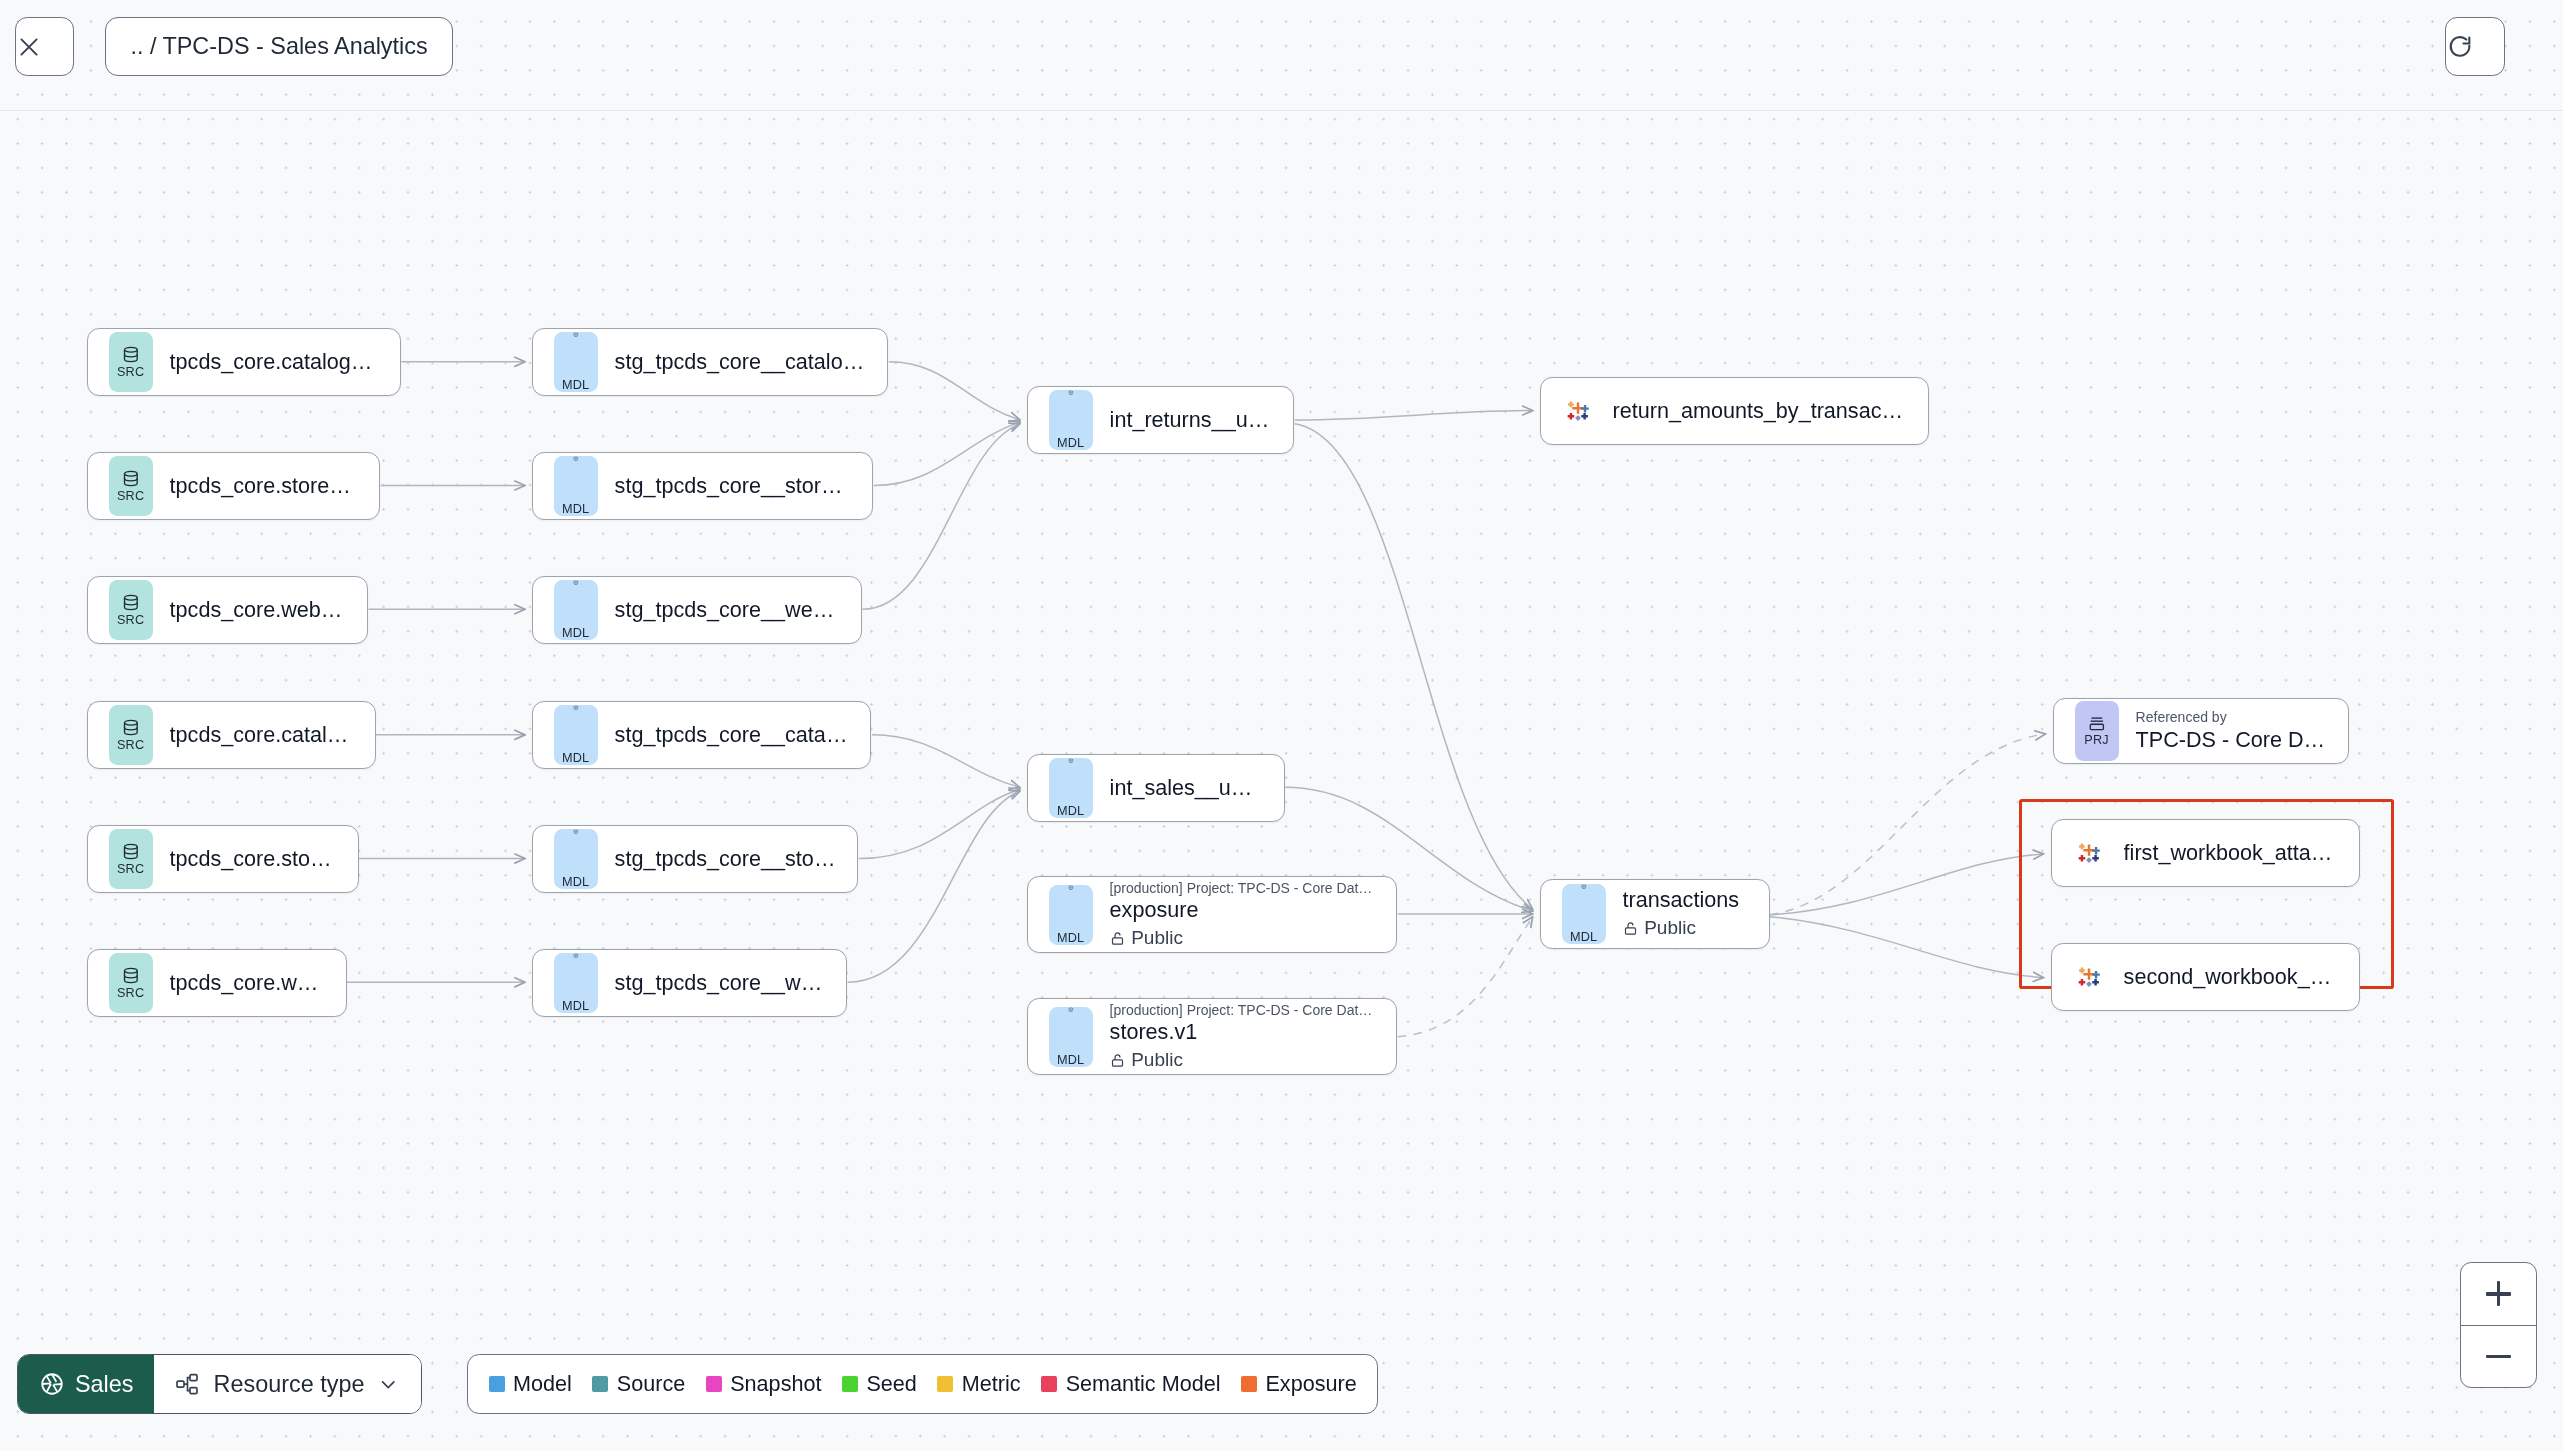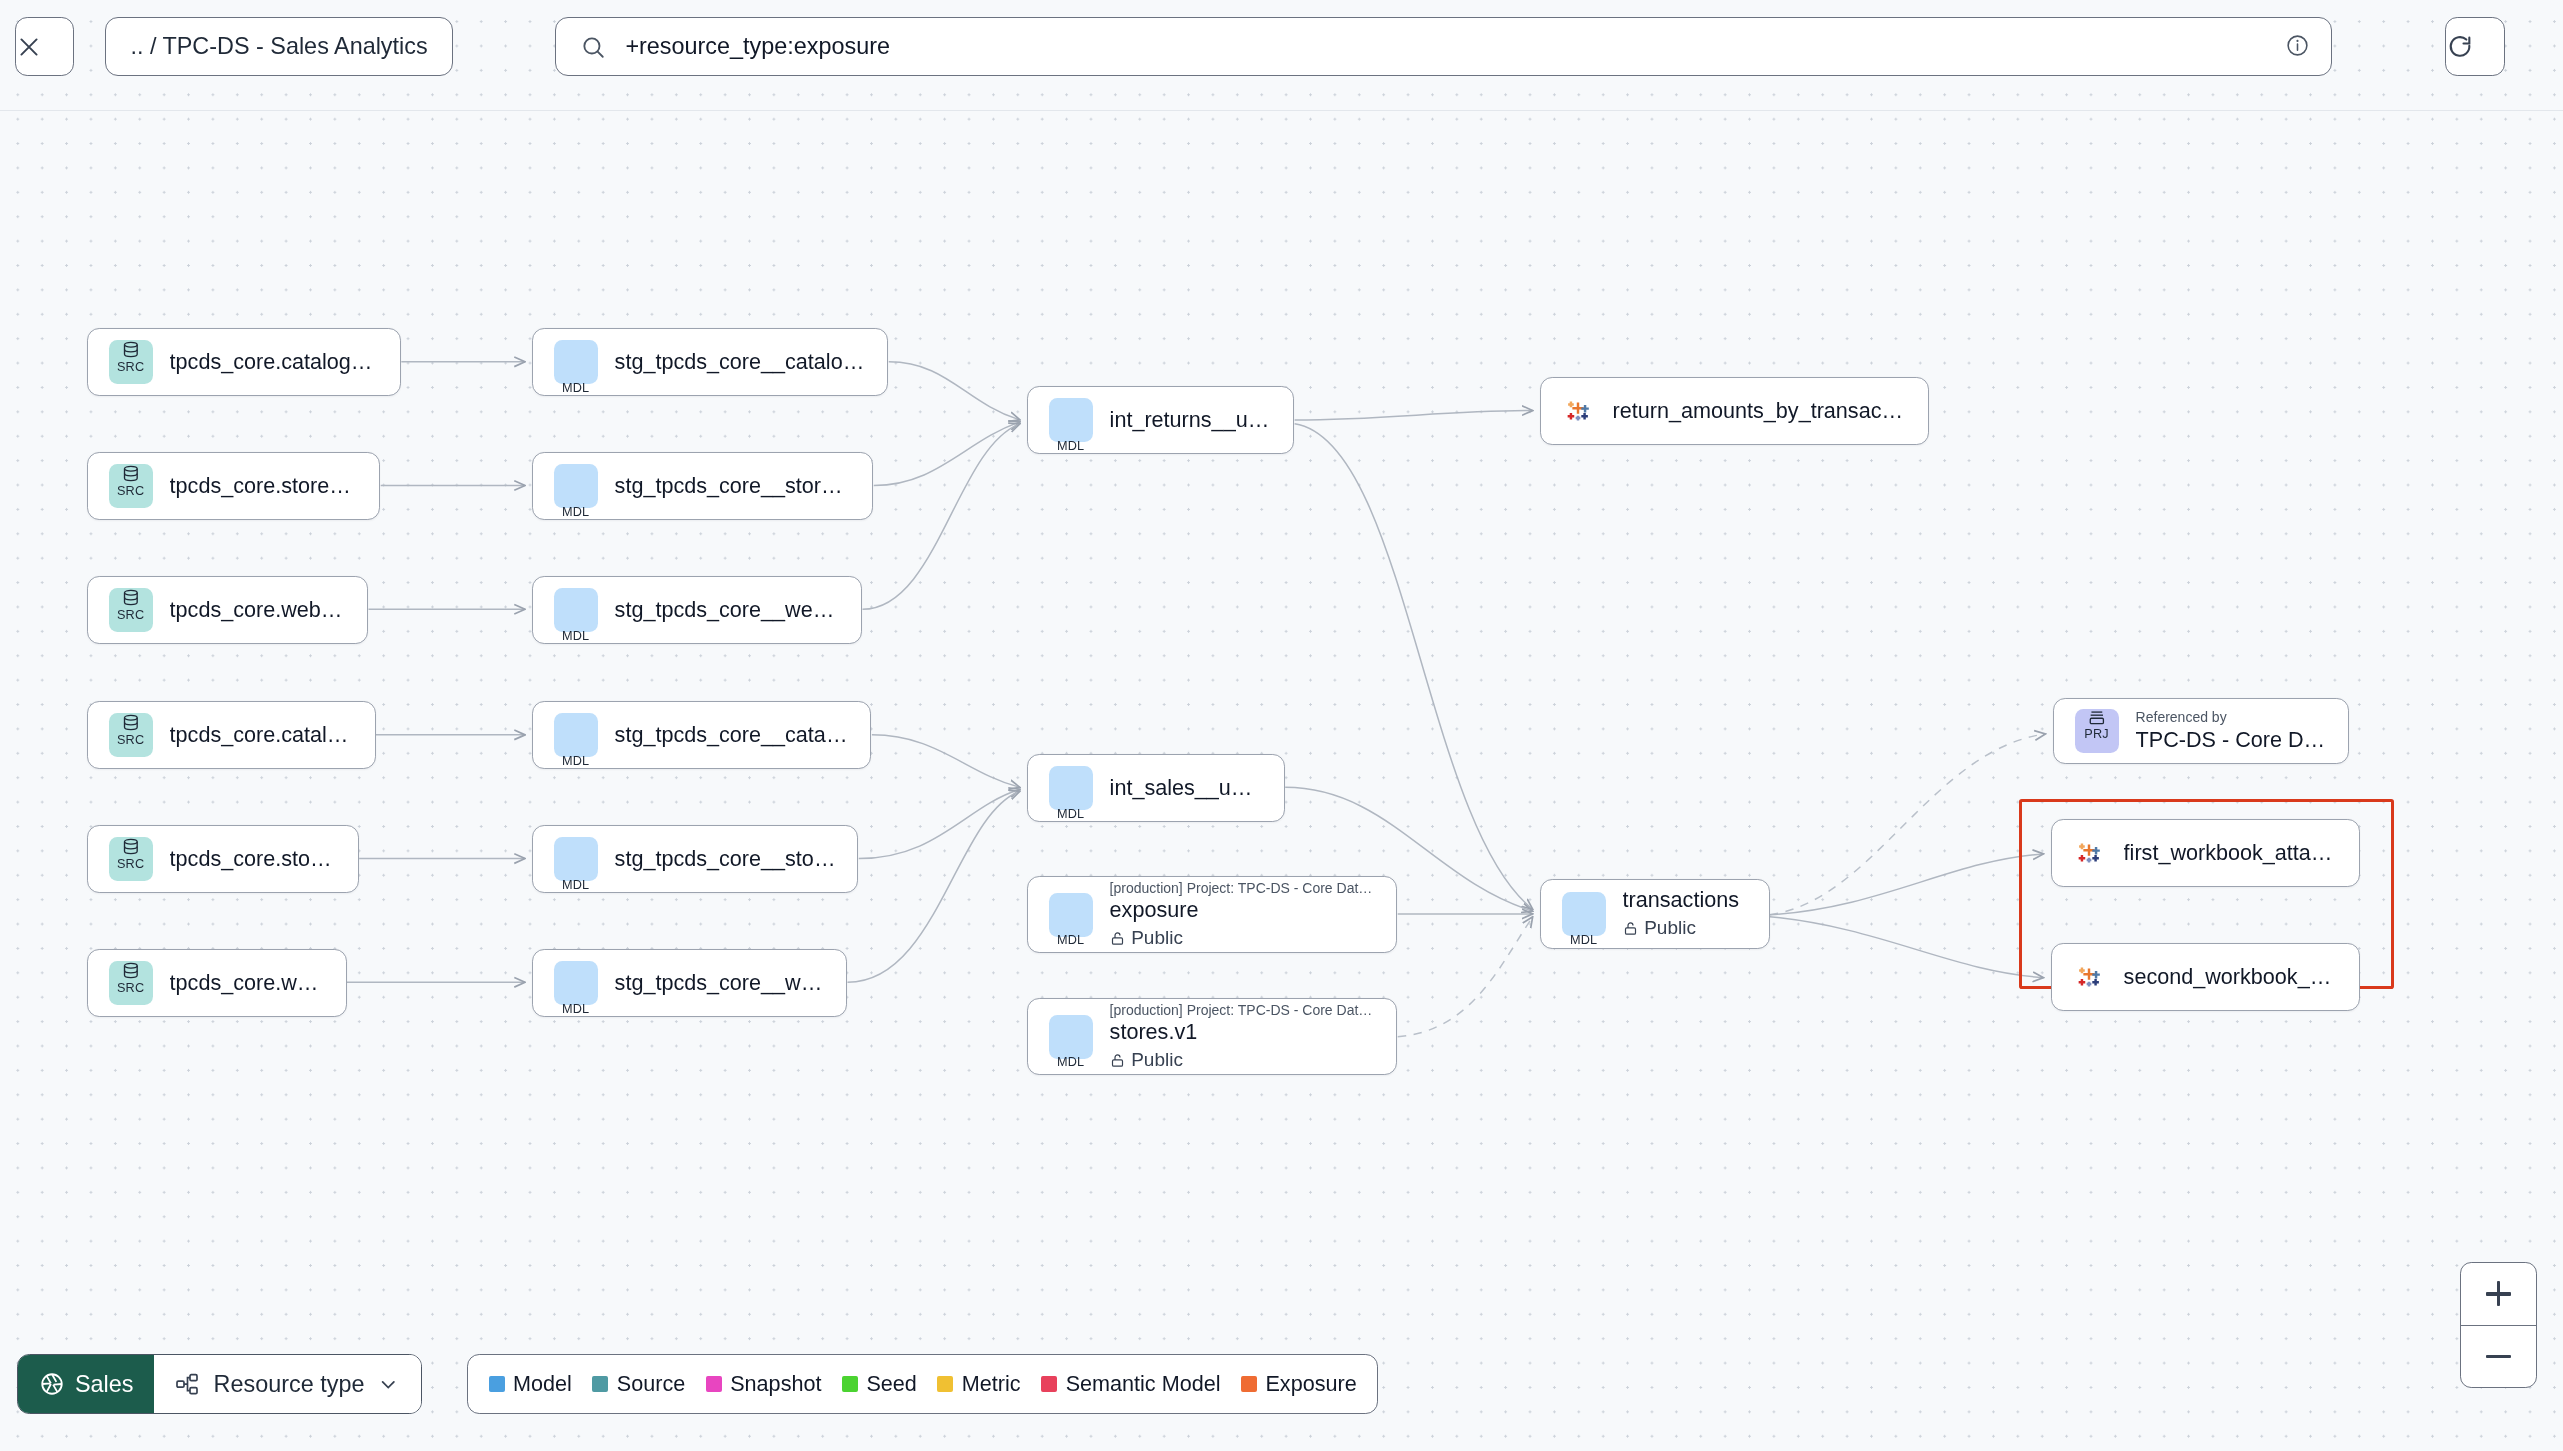--- a/index.html
+++ b/index.html
@@ -69,24 +69,24 @@
     background: #ffffff;
     border: 1.3px solid #9ca3af;
     border-radius: 12.2px;
     display: flex; align-items: center;
     padding: 0 20.6px;
     box-shadow: 0 0.9px 1.9px rgba(16,24,40,0.05);
     cursor: pointer;
     z-index: 5;
   }
   .node .badge {
-    width: 44px; height: 44px; min-width: 44px;
+    width: 44px; height: 60px; min-width: 44px;
     border-radius: 8.4px;
     display: flex; flex-direction: column;
-    align-items: center; justify-content: flex-start;
+    align-items: center; justify-content: center;
     margin-right: 17px;
   }
   .badge.src { background: #b3e3df; }
   .badge.mdl { background: #bfdffb; gap: 40px; }
   .badge.prj { background: #c2c6f5; }
   .badge-label {
     font-size: 12.7px; letter-spacing: 0.2px;
     color: #1f2937; line-height: 1; margin-top: 1.9px;
     font-family: "Liberation Sans", sans-serif;
   }
@@ -560,34 +560,20 @@
     <div class="hdr-btn" id="close-btn">
       <svg width="26" height="26" viewBox="0 0 24 24" fill="none" stroke="#374151" stroke-width="1.8" stroke-linecap="round">
           <path d="M5 5 19 19 M19 5 5 19"></path>
         </svg>
     </div>
 
     <div class="hdr-btn" id="breadcrumb-btn">
       <span>.. / TPC-DS - Sales Analytics</span>
     </div>
 
-    <div id="search-box">
-      <svg width="26" height="26" viewBox="0 0 24 24" fill="none" stroke="#4b5563" stroke-width="1.7" stroke-linecap="round">
-          <circle cx="11" cy="11" r="7"></circle>
-          <path d="M16.3 16.3 21 21"></path>
-        </svg>
-      <span id="search-input-text" placeholder="Search">+resource_type:exposure</span>
-      <span id="info-icon">
-        <svg width="25" height="25" viewBox="0 0 24 24" fill="none" stroke="#4b5563" stroke-width="1.5">
-            <circle cx="12" cy="12" r="9"></circle>
-            <path d="M12 10.5v6" stroke-linecap="round"></path>
-            <circle cx="12" cy="7.6" r="1.05" fill="#4b5563" stroke="none"></circle>
-          </svg>
-      </span>
-    </div>
 
     <div class="hdr-btn" id="refresh-btn">
       <svg width="28" height="28" viewBox="0 0 24 24" fill="none" stroke="#374151" stroke-width="1.8" stroke-linecap="round">
           <path d="M20 11a8 8 0 1 1-2.6-5.4"></path>
           <path d="M20 4v5h-5"></path>
         </svg>
     </div>
   </div>
 
   <div id="lens-group">

